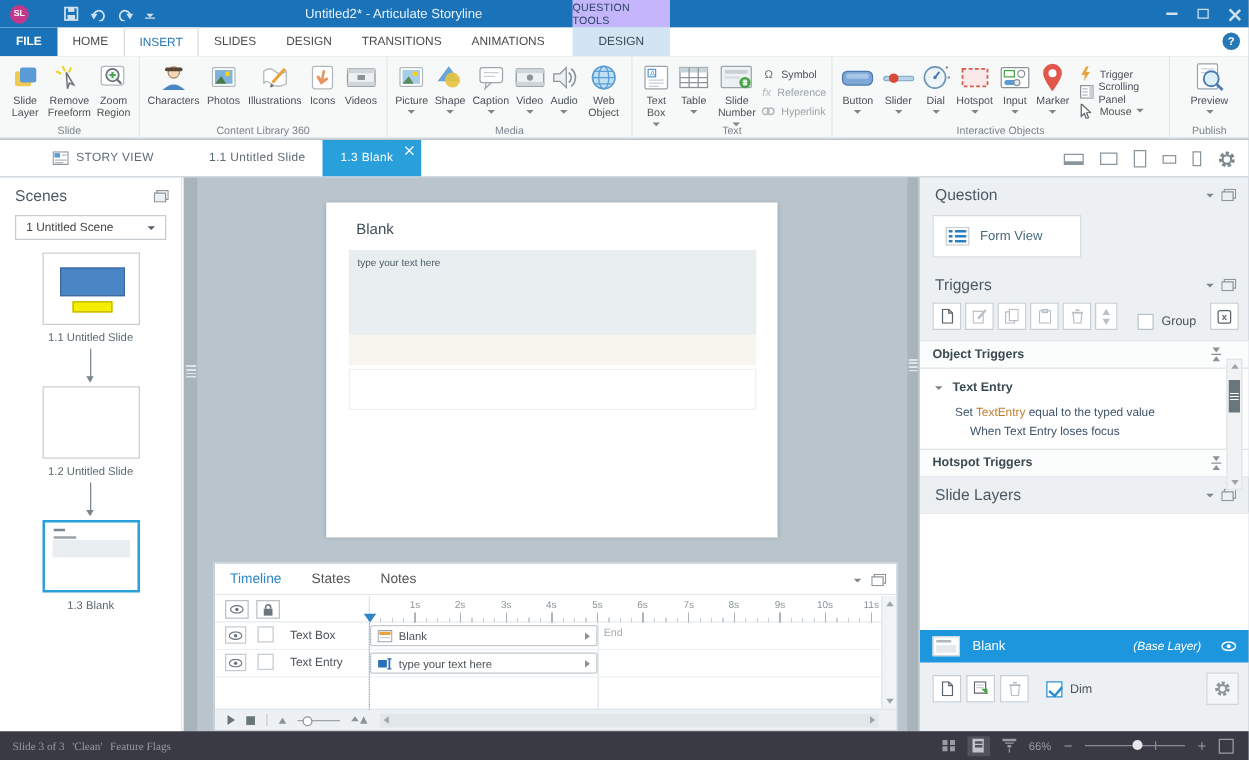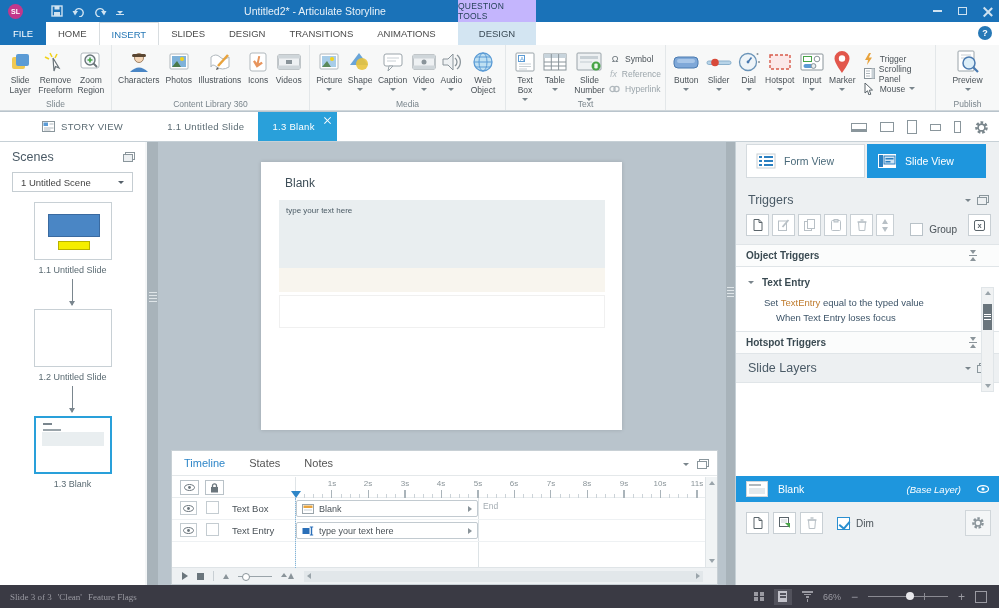--- a/index.html
+++ b/index.html
@@ -18,21 +18,21 @@
     color:#27445a; font-size:8.5px; display:flex; align-items:center; justify-content:center; letter-spacing:.2px; }
   #win-controls { position:absolute; right:6px; top:0; height:22px; display:flex; align-items:center; gap:16px; }
   .win-min { width:9px; height:2px; background:#cfe2f0; }
   .win-max { width:9px; height:8px; border:1px solid #cfe2f0; }
   .win-close { position:relative; width:10px; height:10px; }
   .win-close::before,.win-close::after{ content:""; position:absolute; left:4px; top:0; width:1.5px; height:12px; background:#cfe2f0; }
   .win-close::before{ transform:rotate(45deg);} .win-close::after{ transform:rotate(-45deg);}
 
   
   #tabrow { position:absolute; left:0; top:22px; width:999px; height:23px; background:#fff; display:flex; align-items:stretch; }
-  #file-tab { width:46px; background:#1a72b8; color:#fff; font-size:9.5px; font-weight:normal;
+  #file-tab { width:46px; background:#1a72b8; color:#fff; font-size:9.5px; font-weight:bold;
     display:flex; align-items:center; justify-content:center; }
   .menu-tab { padding:0 12px; font-size:9.5px; color:#4a4a4a; display:flex; align-items:center; }
   .menu-tab.active { color:#2678b6; border:1px solid #d8dde0; border-bottom:none; background:#fff; }
   #ctx-design { position:absolute; left:458px; top:0; width:78px; height:23px; background:#d3e5f2;
     color:#3a4a55; font-size:9.5px; display:flex; align-items:center; justify-content:center; }
   #help-btn { position:absolute; right:7px; top:4px; width:14px; height:14px; border-radius:50%;
     background:#2678b6; color:#fff; font-size:9px; font-weight:bold; display:flex; align-items:center; justify-content:center; }
 
   
   #ribbon { position:absolute; left:0; top:45px; width:999px; height:66px; background:#f7f8f8;
@@ -577,20 +577,21 @@
       <div class="minirow">
         <span class="glyph">
             <svg width="9" height="12">
               <path d="M1 0 L1 10 L3.5 7.8 L5 12 L6.8 11.2 L5.3 7.2 L8.5 7 Z" fill="#fff" stroke="#5a646a" stroke-width="1"></path>
             </svg>
           </span>
         <span>Mouse</span>
         <span class="tri-dn" style="margin-top:0;"></span>
       </div>
     </div>
+    <span class="rgroup-label">Interactive Objects</span>
   </div>
 
   <div class="rgroup" style="flex:1; border-right:none;">
     <div class="rbtn" style="width:44px; margin:0 auto;">
       <span class="ric">
           <svg width="24" height="24">
             <rect x="2" y="1" width="16" height="20" rx="1" fill="#fff" stroke="#9aa4aa"></rect>
             <line x1="5" y1="5" x2="15" y2="5" stroke="#c8cfd4"></line>
             <line x1="5" y1="8" x2="15" y2="8" stroke="#c8cfd4"></line>
             <circle cx="13" cy="13" r="6" fill="#dceef8" stroke="#4a7ab0" stroke-width="1.5"></circle>
@@ -800,47 +801,47 @@
         </div>
         <div id="tl-hscroll">
           <i class="arr-l" style="left:3px"></i>
           <i class="arr-r" style="right:3px"></i>
         </div>
       </div>
     </div>
   </div>
 
   <div id="rightpanel">
+    <div class="rp-head">
+      <span class="panel-title">Question</span>
+      <span class="phicons">
+        <span class="tri-dn" style="margin-top:0;"></span>
+        <span>
+            <svg width="12" height="10">
+              <rect x="2.5" y="0.5" width="9" height="7" fill="none" stroke="#8a969c"></rect>
+              <rect x="0.5" y="2.5" width="9" height="7" fill="#edf0f2" stroke="#8a969c"></rect>
+            </svg>
+          </span>
+      </span>
+    </div>
     <div id="view-btns">
       <div class="vbtn">
         <span>
             <svg width="20" height="16">
               <rect x="1" y="1" width="18" height="14" fill="#fff" stroke="#c8cfd4"></rect>
               <rect x="3" y="3" width="3" height="2" fill="#2a7fc0"></rect>
               <rect x="8" y="3" width="9" height="2" fill="#2a7fc0"></rect>
               <rect x="3" y="7" width="3" height="2" fill="#2a7fc0"></rect>
               <rect x="8" y="7" width="9" height="2" fill="#2a7fc0"></rect>
               <rect x="3" y="11" width="3" height="2" fill="#2a7fc0"></rect>
               <rect x="8" y="11" width="9" height="2" fill="#2a7fc0"></rect>
             </svg>
           </span>
         <span>Form View</span>
       </div>
-      <div class="vbtn active">
-        <span>
-            <svg width="20" height="16">
-              <rect x="1" y="1" width="18" height="14" fill="#fff"></rect>
-              <rect x="2" y="2" width="4" height="12" fill="#2a7fc0"></rect>
-              <rect x="7" y="3" width="11" height="8" fill="#cfe4f4" stroke="#2a7fc0"></rect>
-              <rect x="8.5" y="5" width="8" height="1.5" fill="#2a7fc0"></rect>
-              <rect x="8.5" y="8" width="5" height="1.5" fill="#2a7fc0"></rect>
-            </svg>
-          </span>
-        <span>Slide View</span>
-      </div>
     </div>
 
     <div class="rp-head" style="height:24px;">
       <span class="panel-title">Triggers</span>
       <span class="phicons">
         <span class="tri-dn" style="margin-top:0;"></span>
         <span>
             <svg width="12" height="10">
               <rect x="2.5" y="0.5" width="9" height="7" fill="none" stroke="#8a969c"></rect>
               <rect x="0.5" y="2.5" width="9" height="7" fill="#edf0f2" stroke="#8a969c"></rect>

